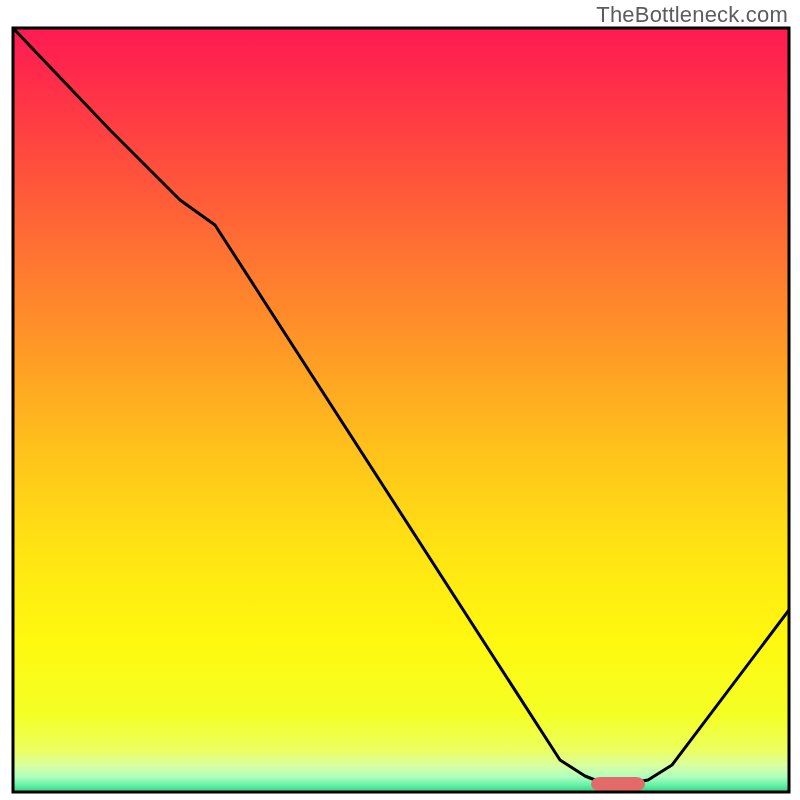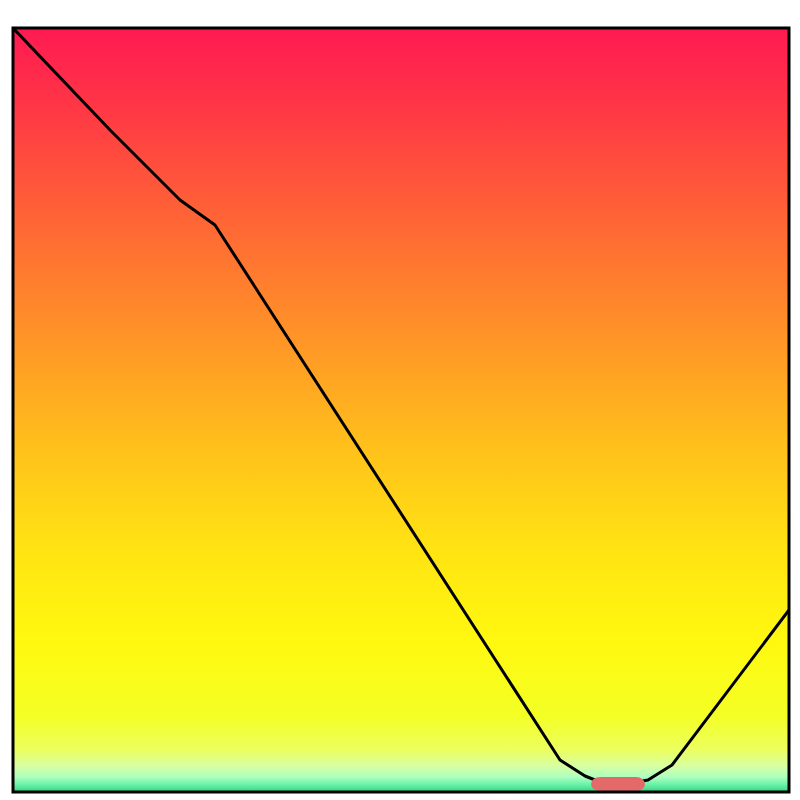--- a/index.html
+++ b/index.html
@@ -28,20 +28,21 @@
   svg.chart {
     position: absolute;
     left: 0;
     top: 0;
   }
 </style>
 </head>
 <body>
 <div class="container">
 
+  <div class="watermark">TheBottleneck.com</div>
 
   <svg class="chart" width="800" height="800" viewBox="0 0 800 800">
     <defs>
       <linearGradient id="bg-grad" x1="0" y1="0" x2="0" y2="1">
           <stop offset="0%" stop-color="#ff1a52"></stop>
           <stop offset="6%" stop-color="#ff2a4b"></stop>
           <stop offset="15%" stop-color="#ff4540"></stop>
           <stop offset="28.000000000000004%" stop-color="#ff6e33"></stop>
           <stop offset="42%" stop-color="#ff9926"></stop>
           <stop offset="55.00000000000001%" stop-color="#ffc11b"></stop>

